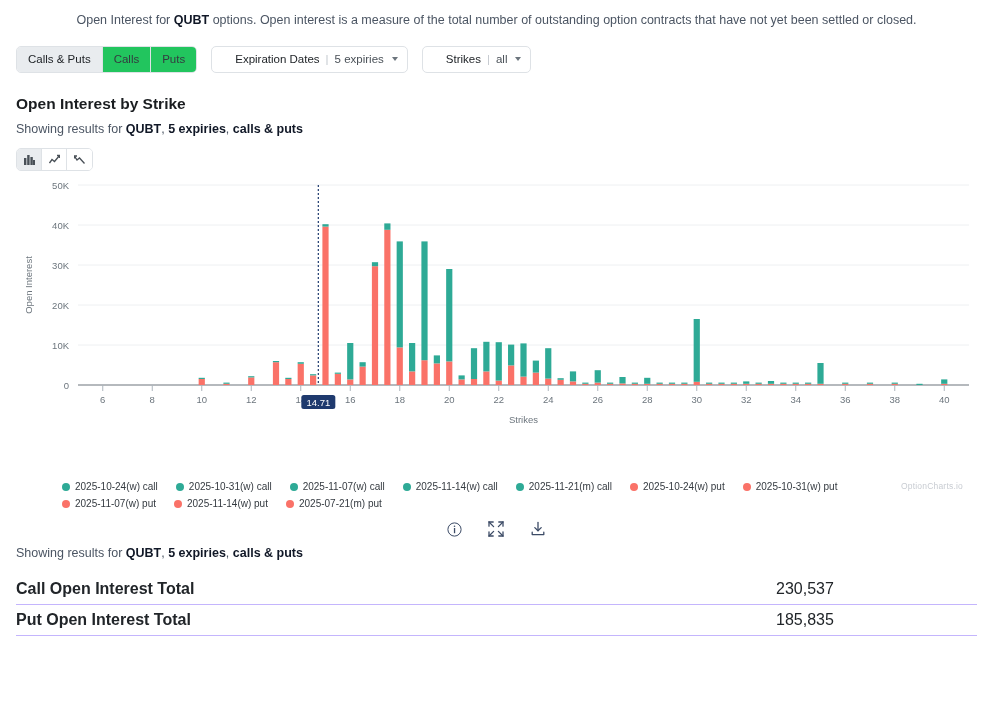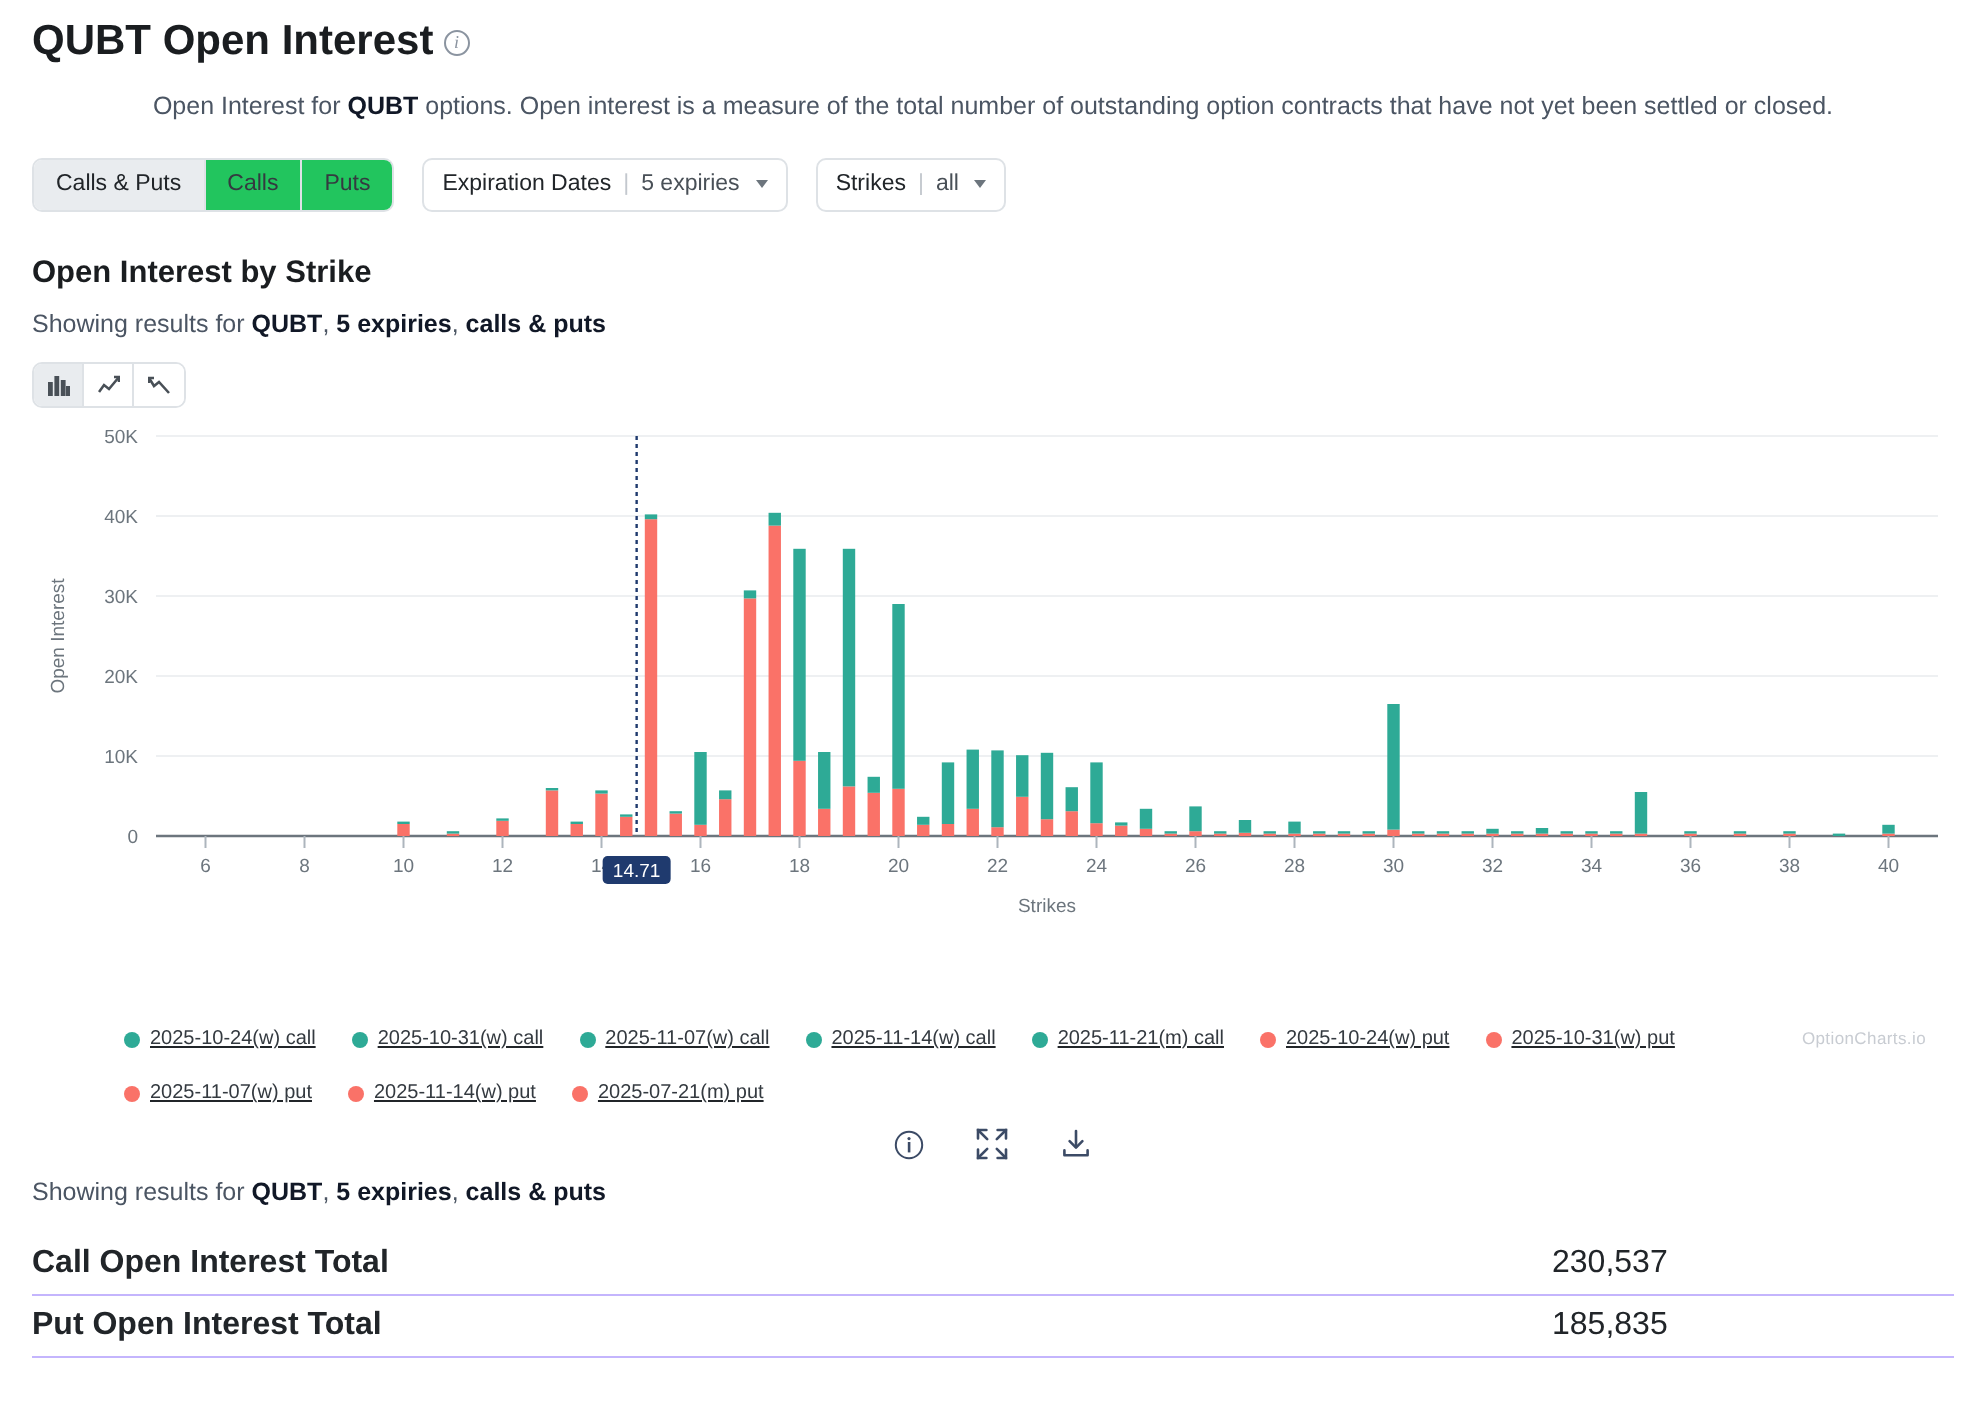--- a/index.html
+++ b/index.html
@@ -39,21 +39,21 @@
     border-right: 1px solid #dee2e6; cursor: pointer; white-space: nowrap; line-height: 1.35;
   }
   .btn-group .seg:last-child { border-right: none; }
   .btn-group .seg.active { background: #e9ecef; color: #212529; }
 
   .dropdown {
     display: flex; align-items: center; gap: 6px;
     border: 1px solid #dee2e6; border-radius: 5px; background: #fff;
     padding: 5px 9px; font-size: 11.5px; cursor: pointer; white-space: nowrap; line-height: 1.35;
   }
-  .dropdown .dd-label { color: #212529; }
+  .dropdown .dd-label { color: #212529; margin-left: 14px; }
   .dropdown .dd-sep { color: #c3c8ce; }
   .dropdown .dd-value { color: #495057; }
   .caret {
     width: 0; height: 0; border-left: 3.5px solid transparent; border-right: 3.5px solid transparent;
     border-top: 4.5px solid #6c757d; margin-left: 2px;
   }
 
   
   .section-title { font-size: 15.5px; font-weight: bold; color: #1a1d20; margin-top: 22px; }
   .section-sub { font-size: 12.5px; color: #4b5563; margin-top: 9px; }
@@ -76,22 +76,21 @@
   }
   .chart-footer {
     display: flex; justify-content: center; align-items: center; gap: 26px;
     margin-top: 12px;
   }
   .chart-footer .fic { cursor: pointer; display: flex; align-items: center; justify-content: center; }
 
   
   .legend {
     display: flex; flex-wrap: wrap; margin: 4px 0 0 46px; width: 900px;
-    row-gap: 16px;
-    text-decoration: underline;
+    row-gap: 6px;
   }
   .legend-item {
     display: flex; align-items: center; gap: 5px; font-size: 10px; color: #343a40;
     cursor: pointer; margin-right: 18px;
   }
   .legend-dot { width: 8px; height: 8px; border-radius: 50%; flex: 0 0 auto; }
 
   
   .stats-title { font-size: 15.5px; font-weight: bold; color: #1a1d20; margin-top: 30px; }
   .stats-sub { font-size: 12.5px; color: #4b5563; margin-top: 9px; }
@@ -101,24 +100,20 @@
     font-size: 16px; padding: 6px 0; border-bottom: 1px solid #c4b5fd;
   }
   .stats-table td.k { font-weight: bold; color: #212529; width: 760px; }
   .stats-table td.v { color: #212529; }
 </style>
 </head>
 <body>
 
 <div class="page">
 
-  <div class="page-title">
-    <span>QUBT Open Interest</span>
-    <span class="info-circle">i</span>
-  </div>
 
   <div class="page-desc">
     <span>Open Interest for </span><b>QUBT</b><span> options. Open interest is a measure of the total number of outstanding option contracts that have not yet been settled or closed.</span>
   </div>
 
   <div class="controls">
     <div class="btn-group">
       <div class="seg active">Calls &amp; Puts</div>
       <div class="seg">Calls</div>
       <div class="seg">Puts</div>

